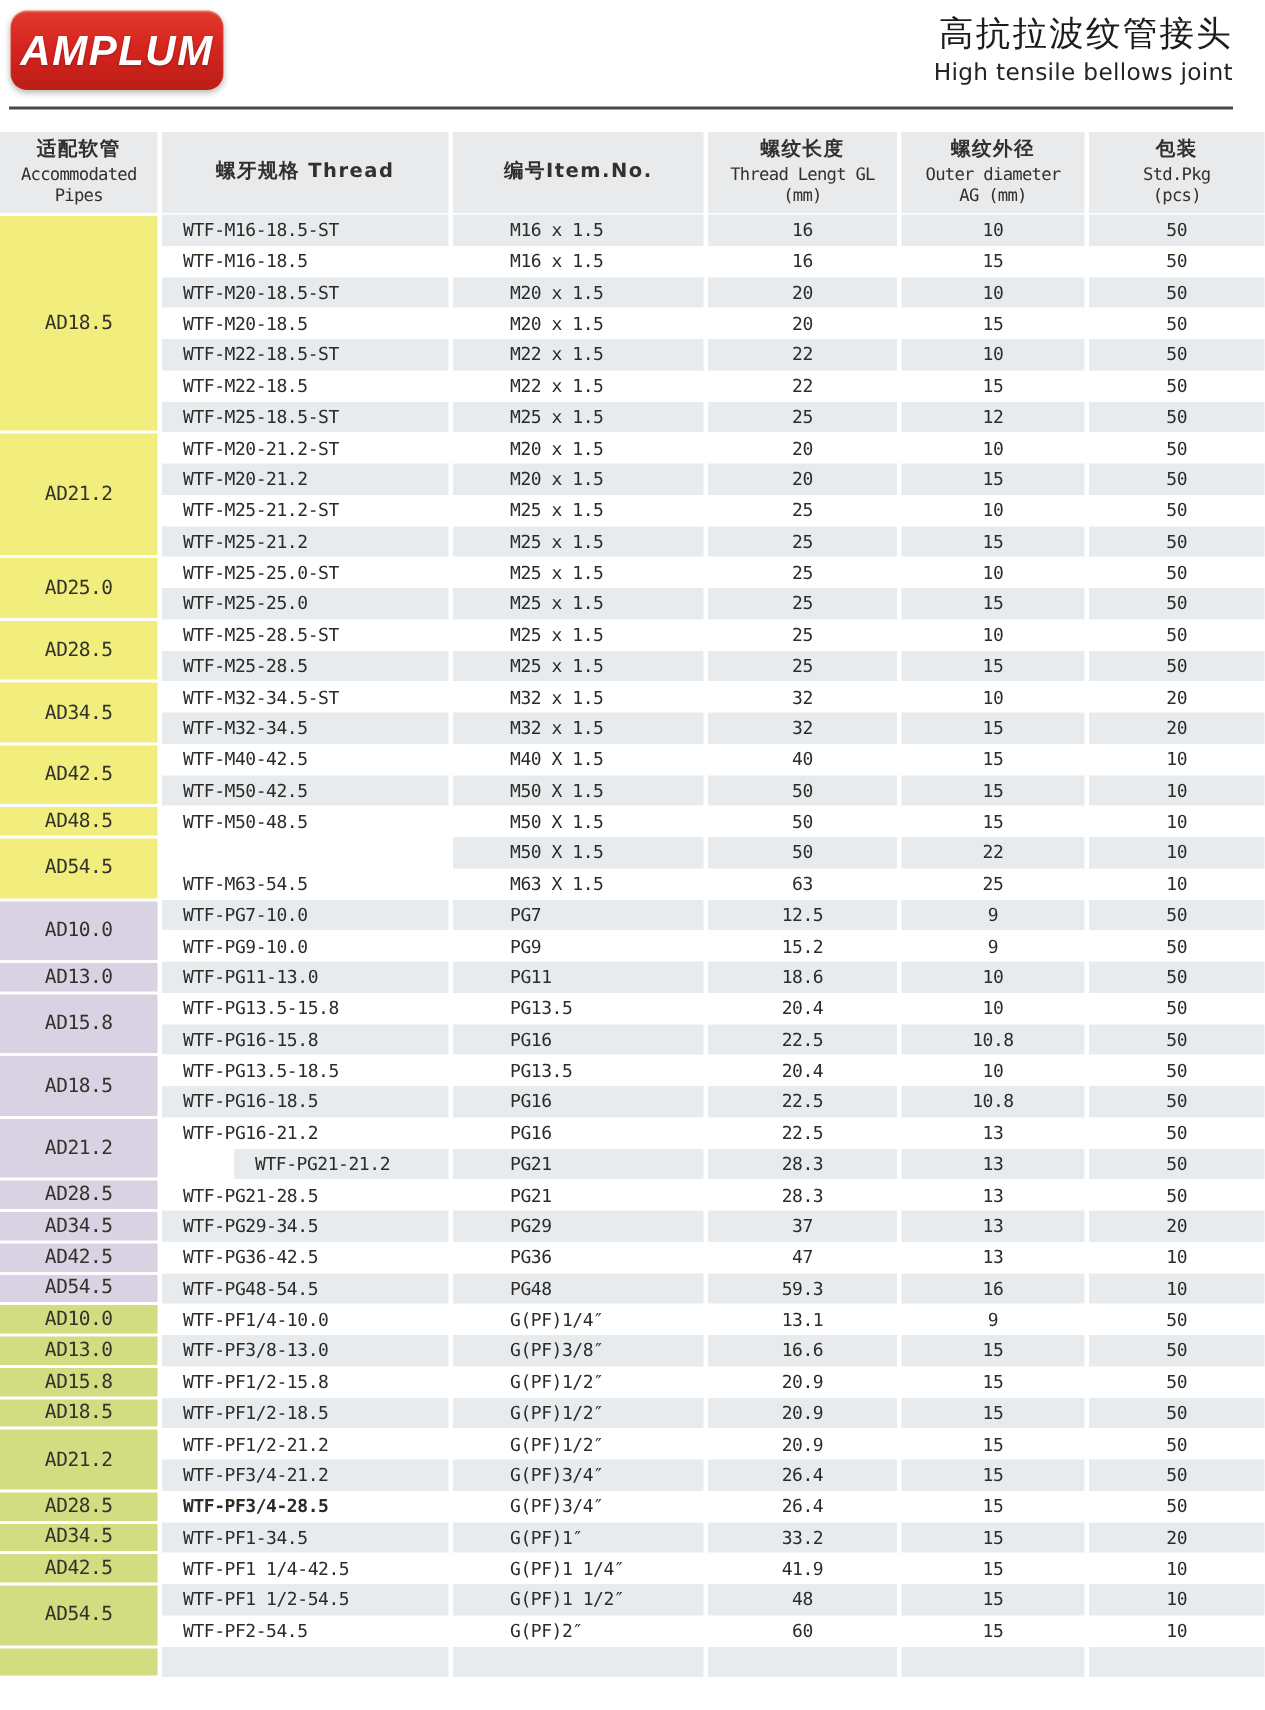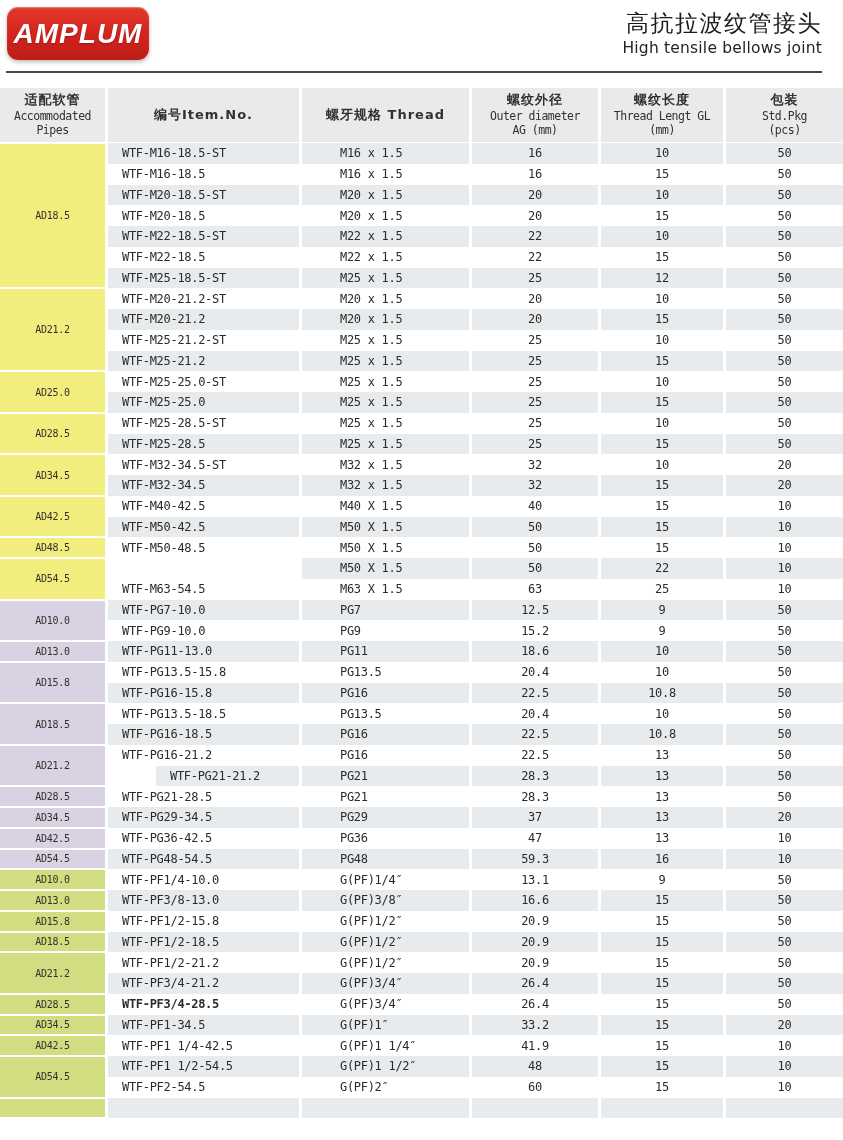--- a/index.html
+++ b/index.html
@@ -49,21 +49,21 @@
     white-space:nowrap;overflow:hidden;
   }
   .stripe{background:#e7ebee;}
   .c-item{justify-content:flex-start;padding-left:14px;}
   .c-thread{justify-content:flex-start;padding-left:38px;text-align:center;}
   .c-num{justify-content:center;}
   .pipe-cell{
     grid-column:1;margin:1px 0;
     display:flex;align-items:center;justify-content:center;
     font-family:"DejaVu Sans Mono",monospace;
-    font-size:10px;color:#33312c;letter-spacing:-0.3px;
+    font-size:13px;color:#33312c;letter-spacing:-0.3px;
   }
 </style>
 </head>
 <body>
 
 <div class="logo">
   <span>AMPLUM</span>
 </div>
 <div class="titles">
   <div class="title-zh">高抗拉波纹管接头</div>
@@ -72,34 +72,34 @@
 <div class="divider"></div>
 
 <div class="tbl">
   <div class="thead">
     <div class="hcell">
       <div class="hd-zh">适配软管</div>
       <div class="hd-en">Accommodated</div>
       <div class="hd-en">Pipes</div>
     </div>
     <div class="hcell">
+      <div class="hd-zh">螺牙规格  Thread</div>
+    </div>
+    <div class="hcell">
       <div class="hd-zh">编号Item.No.</div>
     </div>
     <div class="hcell">
-      <div class="hd-zh">螺牙规格  Thread</div>
+      <div class="hd-zh">螺纹长度</div>
+      <div class="hd-en">Thread Lengt GL</div>
+      <div class="hd-en">(mm)</div>
     </div>
     <div class="hcell">
       <div class="hd-zh">螺纹外径</div>
       <div class="hd-en">Outer diameter</div>
       <div class="hd-en">AG (mm)</div>
-    </div>
-    <div class="hcell">
-      <div class="hd-zh">螺纹长度</div>
-      <div class="hd-en">Thread Lengt GL</div>
-      <div class="hd-en">(mm)</div>
     </div>
     <div class="hcell">
       <div class="hd-zh">包装</div>
       <div class="hd-en">Std.Pkg</div>
       <div class="hd-en">(pcs)</div>
     </div>
   </div>
   <div class="tbody">
       <div class="pipe-cell" style="background: rgb(242, 238, 126); grid-row: 1 / span 7;">AD18.5</div>
       <div class="cell c-item stripe" style="grid-area: 1 / 2;">WTF-M16-18.5-ST</div>

